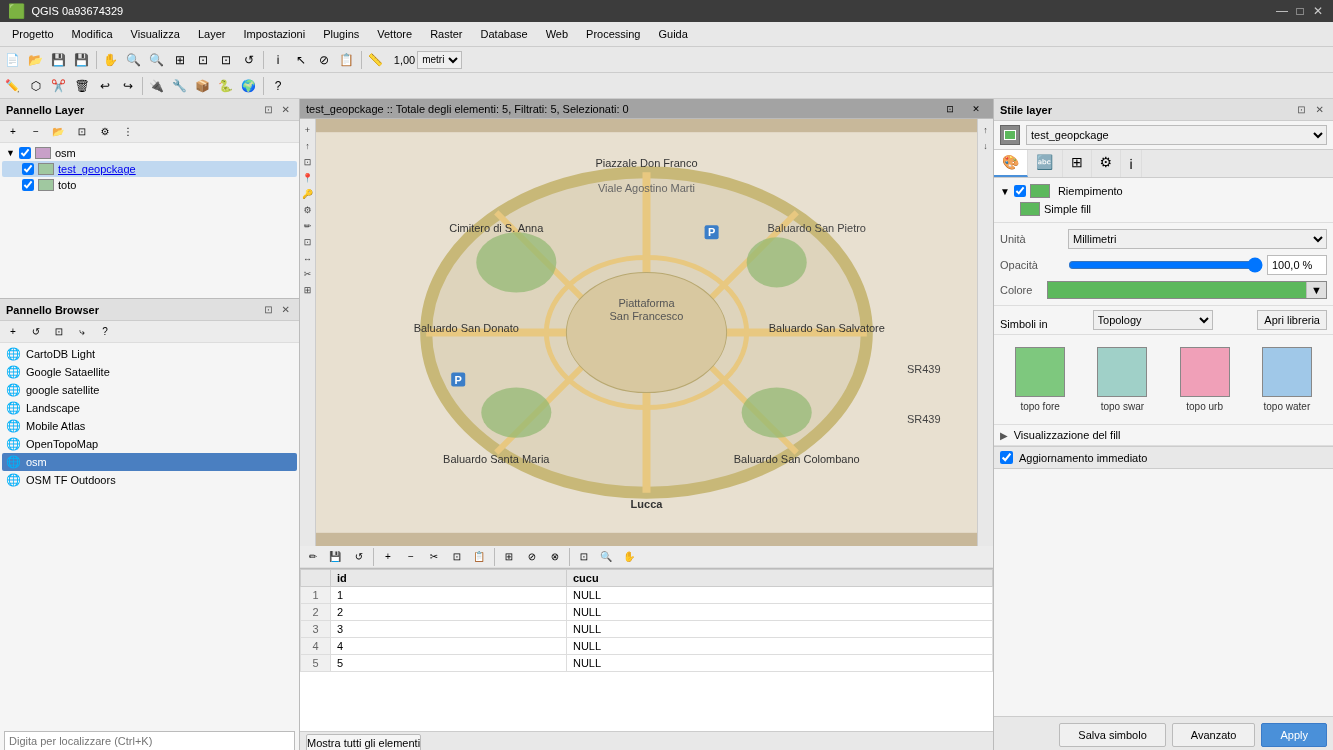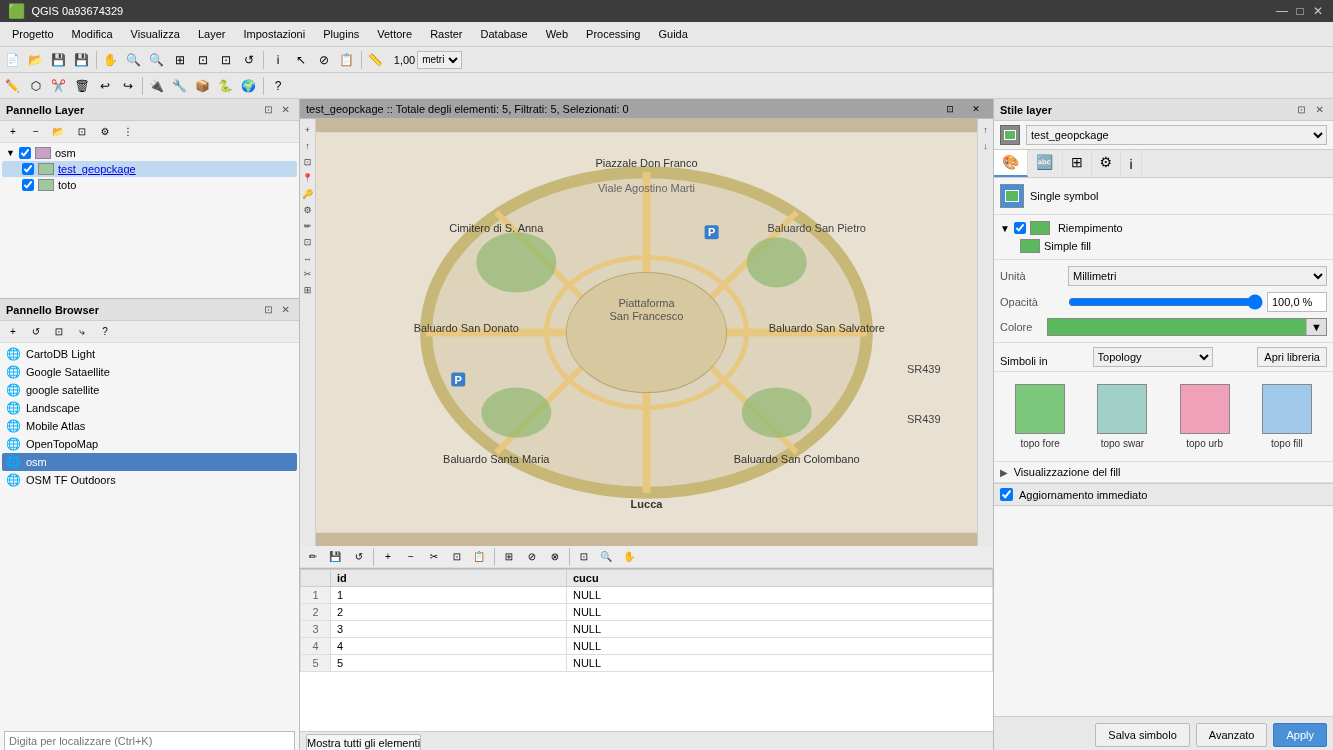--- a/index.html
+++ b/index.html
@@ -356,21 +356,21 @@
     .style-bottom-bar {
       padding: 6px;
       display: flex;
       justify-content: flex-end;
       gap: 6px;
       background: #e8e8e8;
       border-top: 1px solid #ccc;
       margin-top: auto;
     }
     .style-bottom-btn {
-      height: 24px; padding: 0 12px; font-size: 11px;
+      height: 24px; padding: 0 18px; font-size: 11px;
       border: 1px solid #bbb; background: #f0f0f0; cursor: pointer; border-radius: 2px;
     }
     .apply-btn { background: #4a90d9; color: #fff; border-color: #3a7bc8; }
 
     .left-side-tools {
       position: absolute;
       left: 0; top: 0;
       width: 16px;
       height: 100%;
       background: #e8e8e8;
@@ -741,26 +741,20 @@
         <span style="font-size:14px;">⊞</span>
       </div>
       <div class="style-tab">
         <span style="font-size:14px;">⚙</span>
       </div>
       <div class="style-tab">
         <span style="font-size:14px;">ℹ</span>
       </div>
     </div>
 
-    <div class="style-renderer">
-      <div style="width:24px;height:24px;background:#4a90d9;border:1px solid #888;display:flex;align-items:center;justify-content:center;">
-        <div style="width:14px;height:12px;background:#5cb85c;border:1px solid #fff;"></div>
-      </div>
-      <span class="renderer-label">Single symbol</span>
-    </div>
 
     <div class="style-tree">
       <div class="style-tree-row">
         <span class="tree-arrow">▼</span>
         <input type="checkbox" class="tree-checkbox" checked="" style="">
         <div class="tree-color-swatch" style="background:#5cb85c;"></div>
         <span class="tree-label">Riempimento</span>
       </div>
       <div class="simple-fill-row">
         <div class="fill-preview"></div>
@@ -810,21 +804,21 @@
       <div class="symbol-item">
         <div class="symbol-preview" style="background:#a0d0c8;"></div>
         <span class="symbol-name">topo swar</span>
       </div>
       <div class="symbol-item">
         <div class="symbol-preview" style="background:#f0a0b8;"></div>
         <span class="symbol-name">topo urb</span>
       </div>
       <div class="symbol-item">
         <div class="symbol-preview" style="background:#a0c8e8;"></div>
-        <span class="symbol-name">topo fill</span>
+        <span class="symbol-name">topo water</span>
       </div>
     </div>
 
     <div class="viz-section">
       <div class="viz-row">
         <span class="viz-arrow">▶</span>
         <span class="viz-label">Visualizzazione del fill</span>
       </div>
     </div>
 

